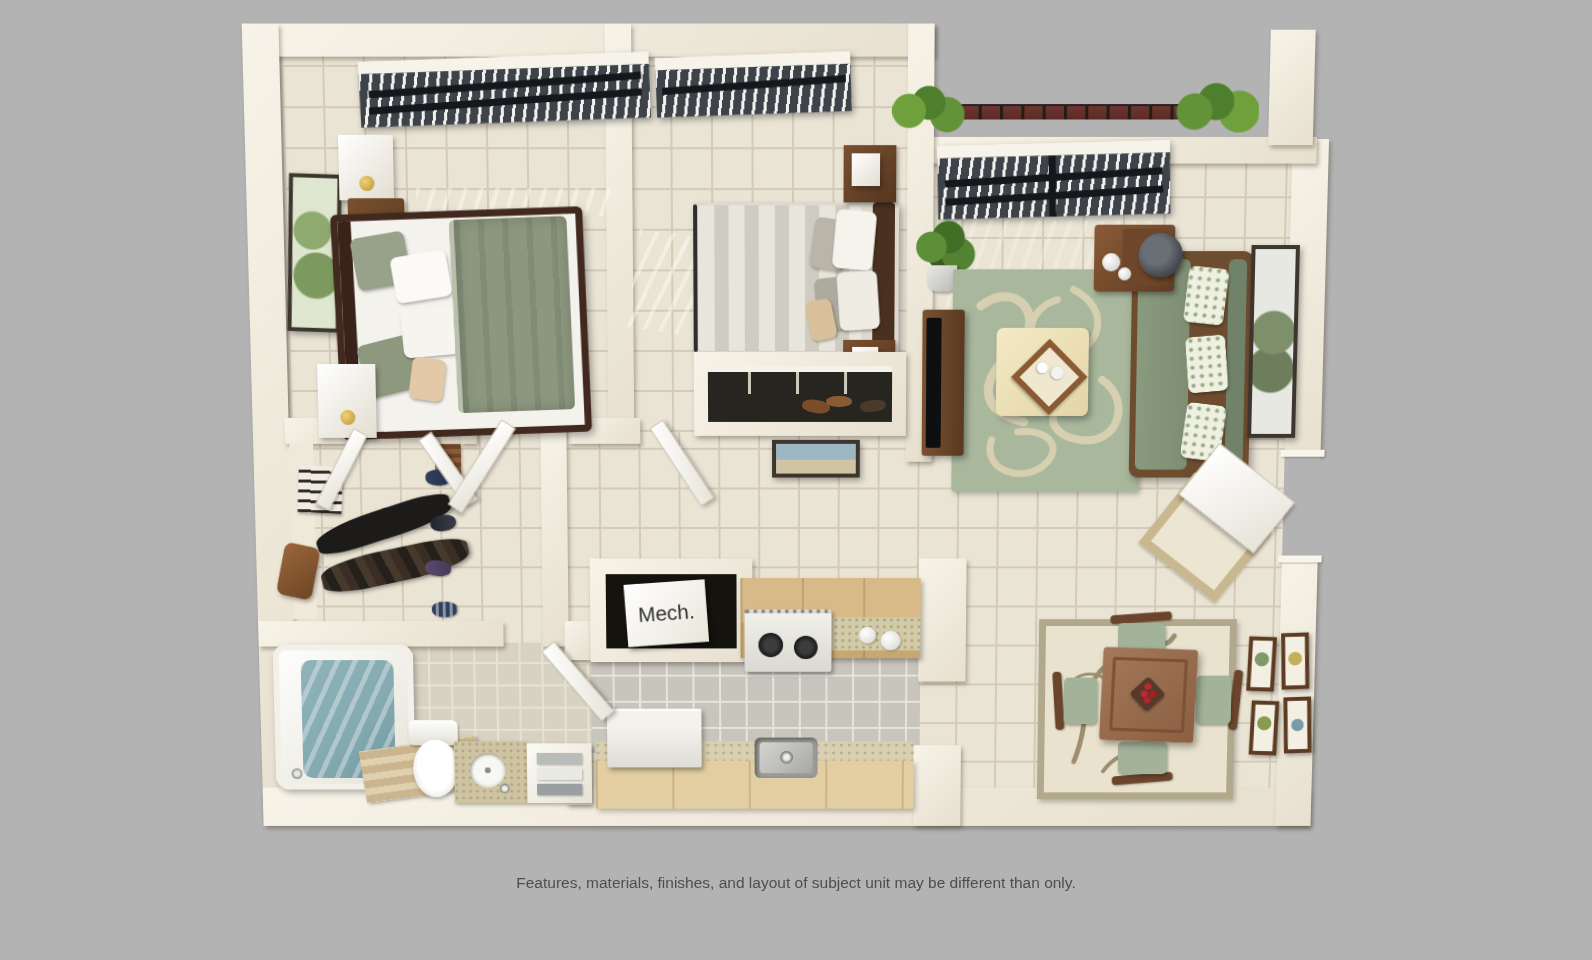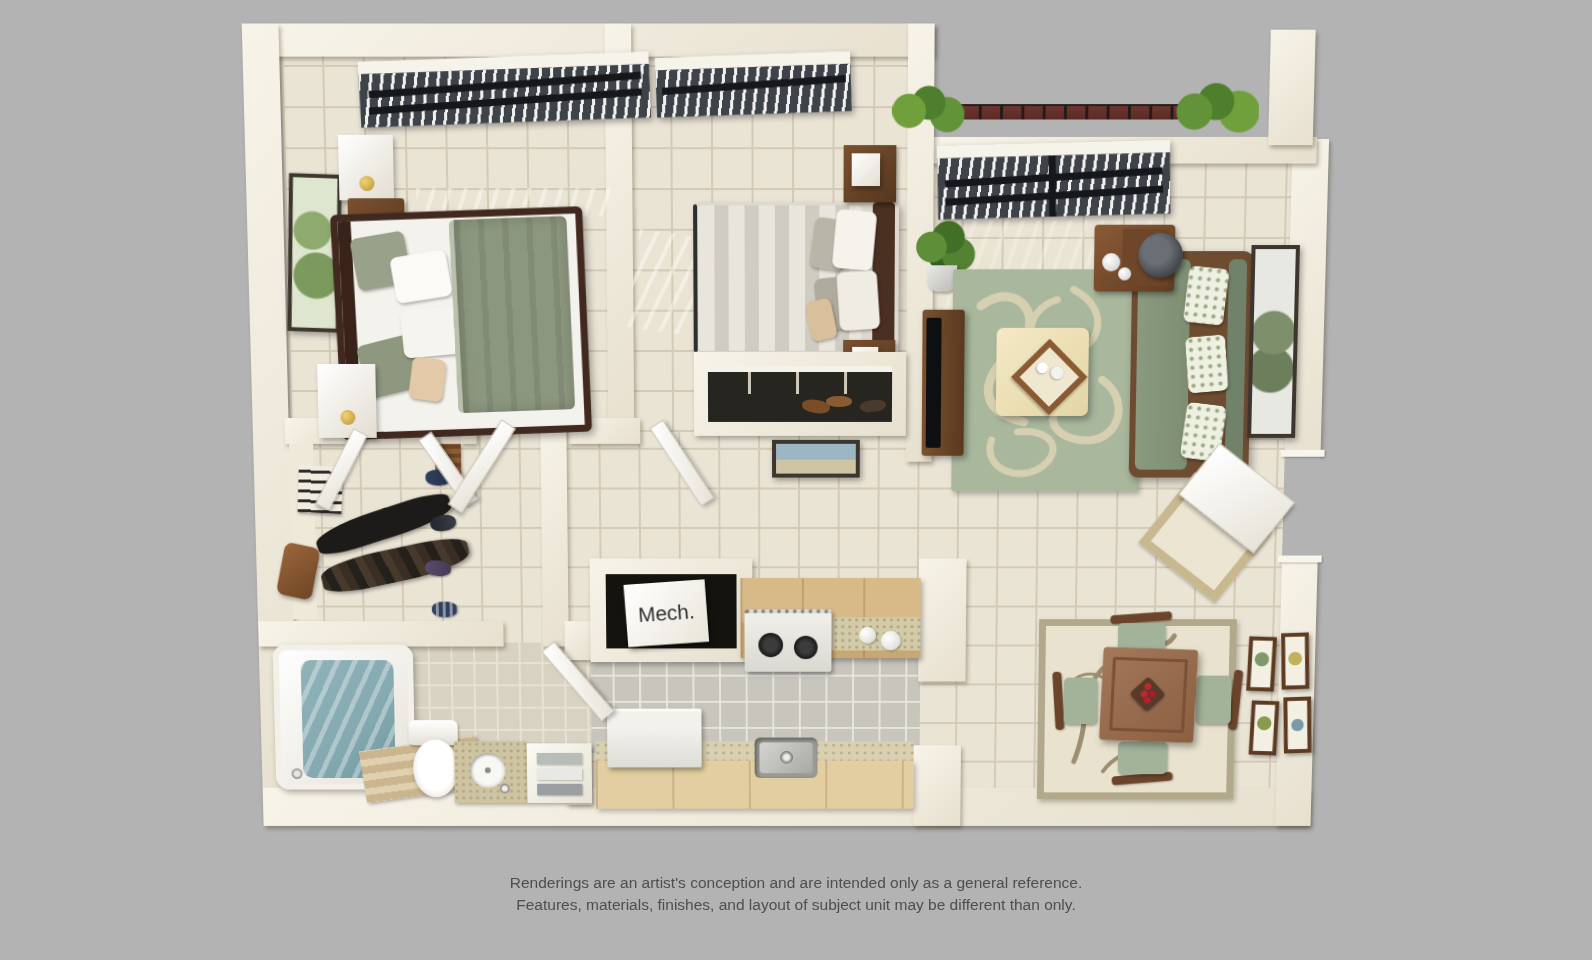--- a/index.html
+++ b/index.html
@@ -314,16 +314,15 @@
 
   <div class="a" style="left:1286px;top:455px;width:36px;height:105px;background:var(--background,#b3b3b3);"></div>
   <div class="a" style="left:1282px;top:450px;width:44px;height:7px;background:#f8f5ec;box-shadow:1px 1px 2px rgba(0,0,0,.25);"></div>
   <div class="a" style="left:1282px;top:557px;width:44px;height:7px;background:#f8f5ec;box-shadow:1px 1px 2px rgba(0,0,0,.25);"></div>
   <div class="a" style="left:1158px;top:494px;width:82px;height:72px;transform:rotate(38deg);background:#ece5d2;border:9px solid #c9b88f;box-shadow:1px 2px 3px rgba(0,0,0,.2);"></div>
   <div class="a door" style="left:1190px;top:466px;width:96px;height:64px;transform:rotate(38deg);"></div>
 
  </div>
 
  <div class="disclaimer">
-   <div>Renderings are an artist's conception and are intended only as a general reference.</div>
    <div>Features, materials, finishes, and layout of subject unit may be different than only.</div>
  </div>
 </div>
 
 </body></html>

